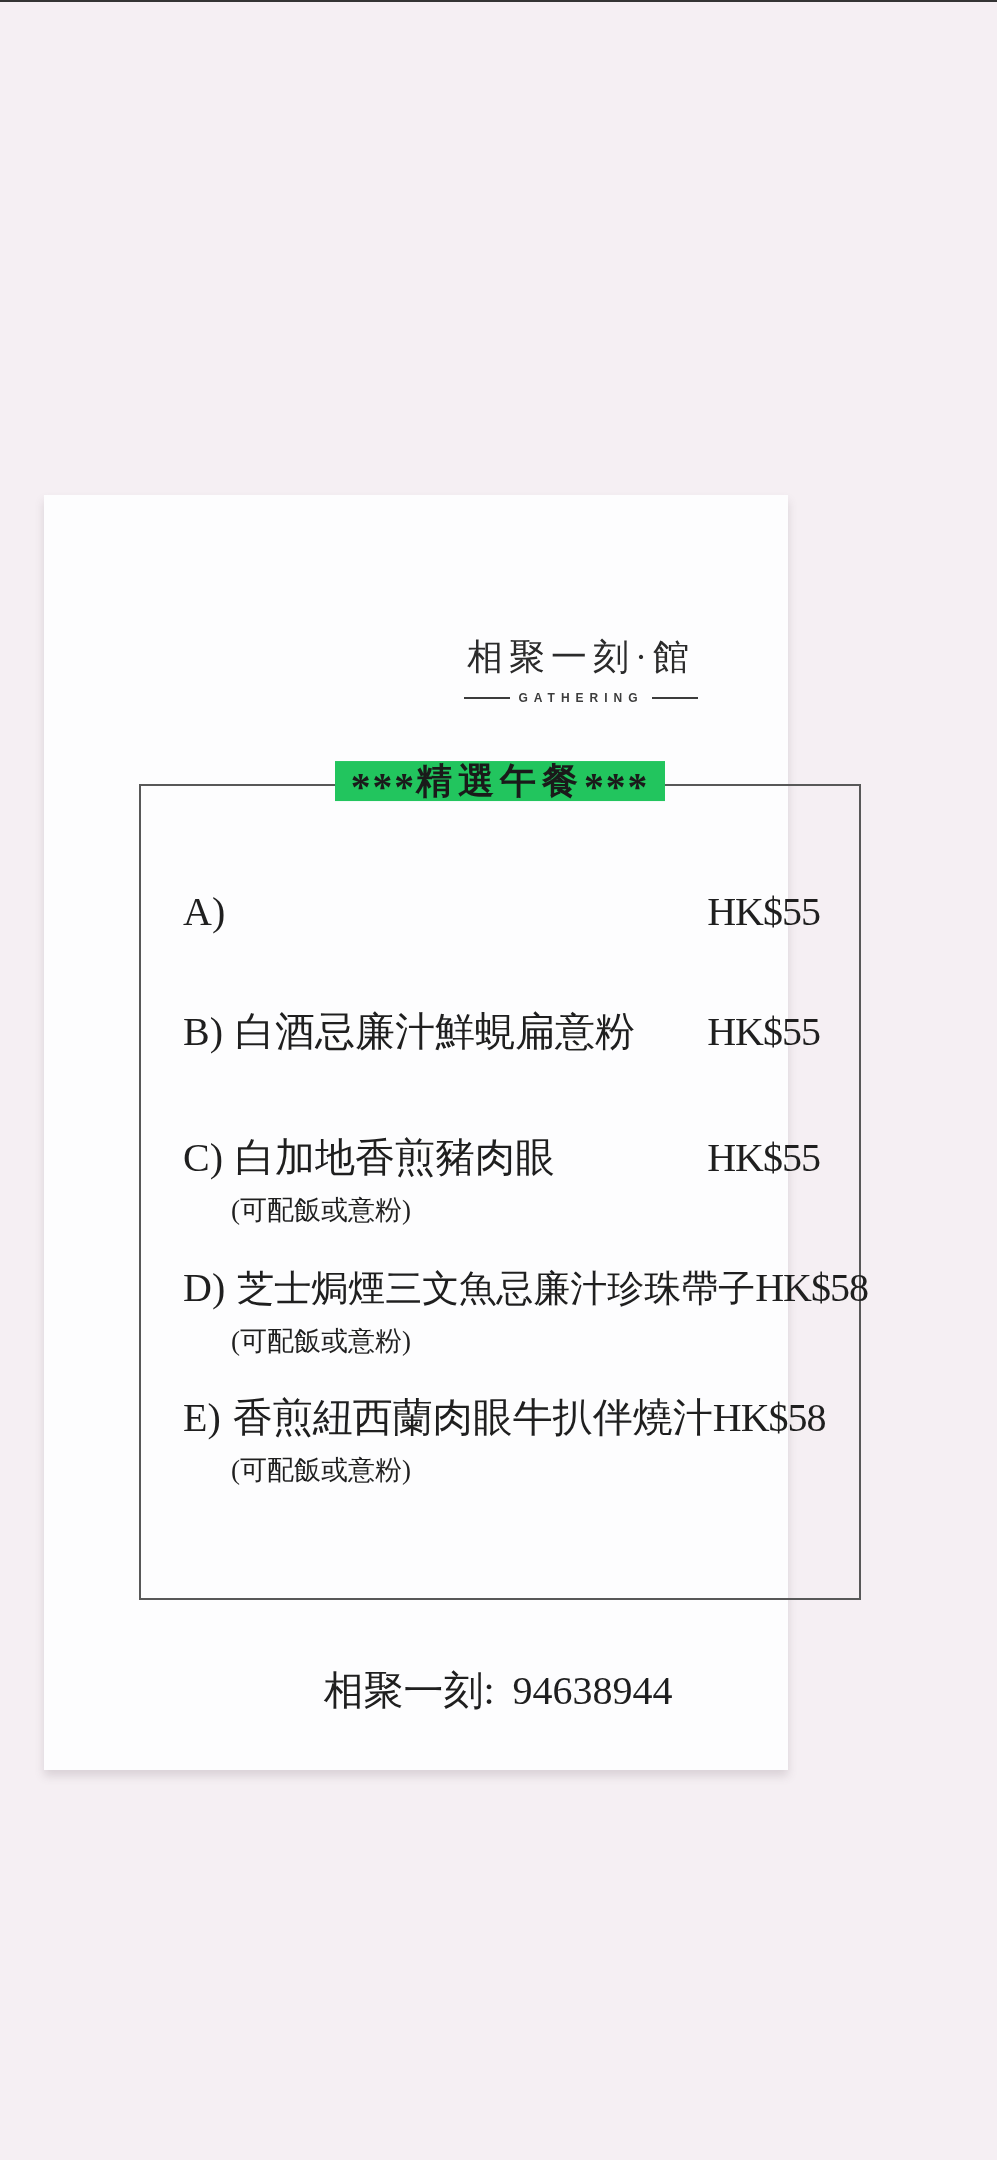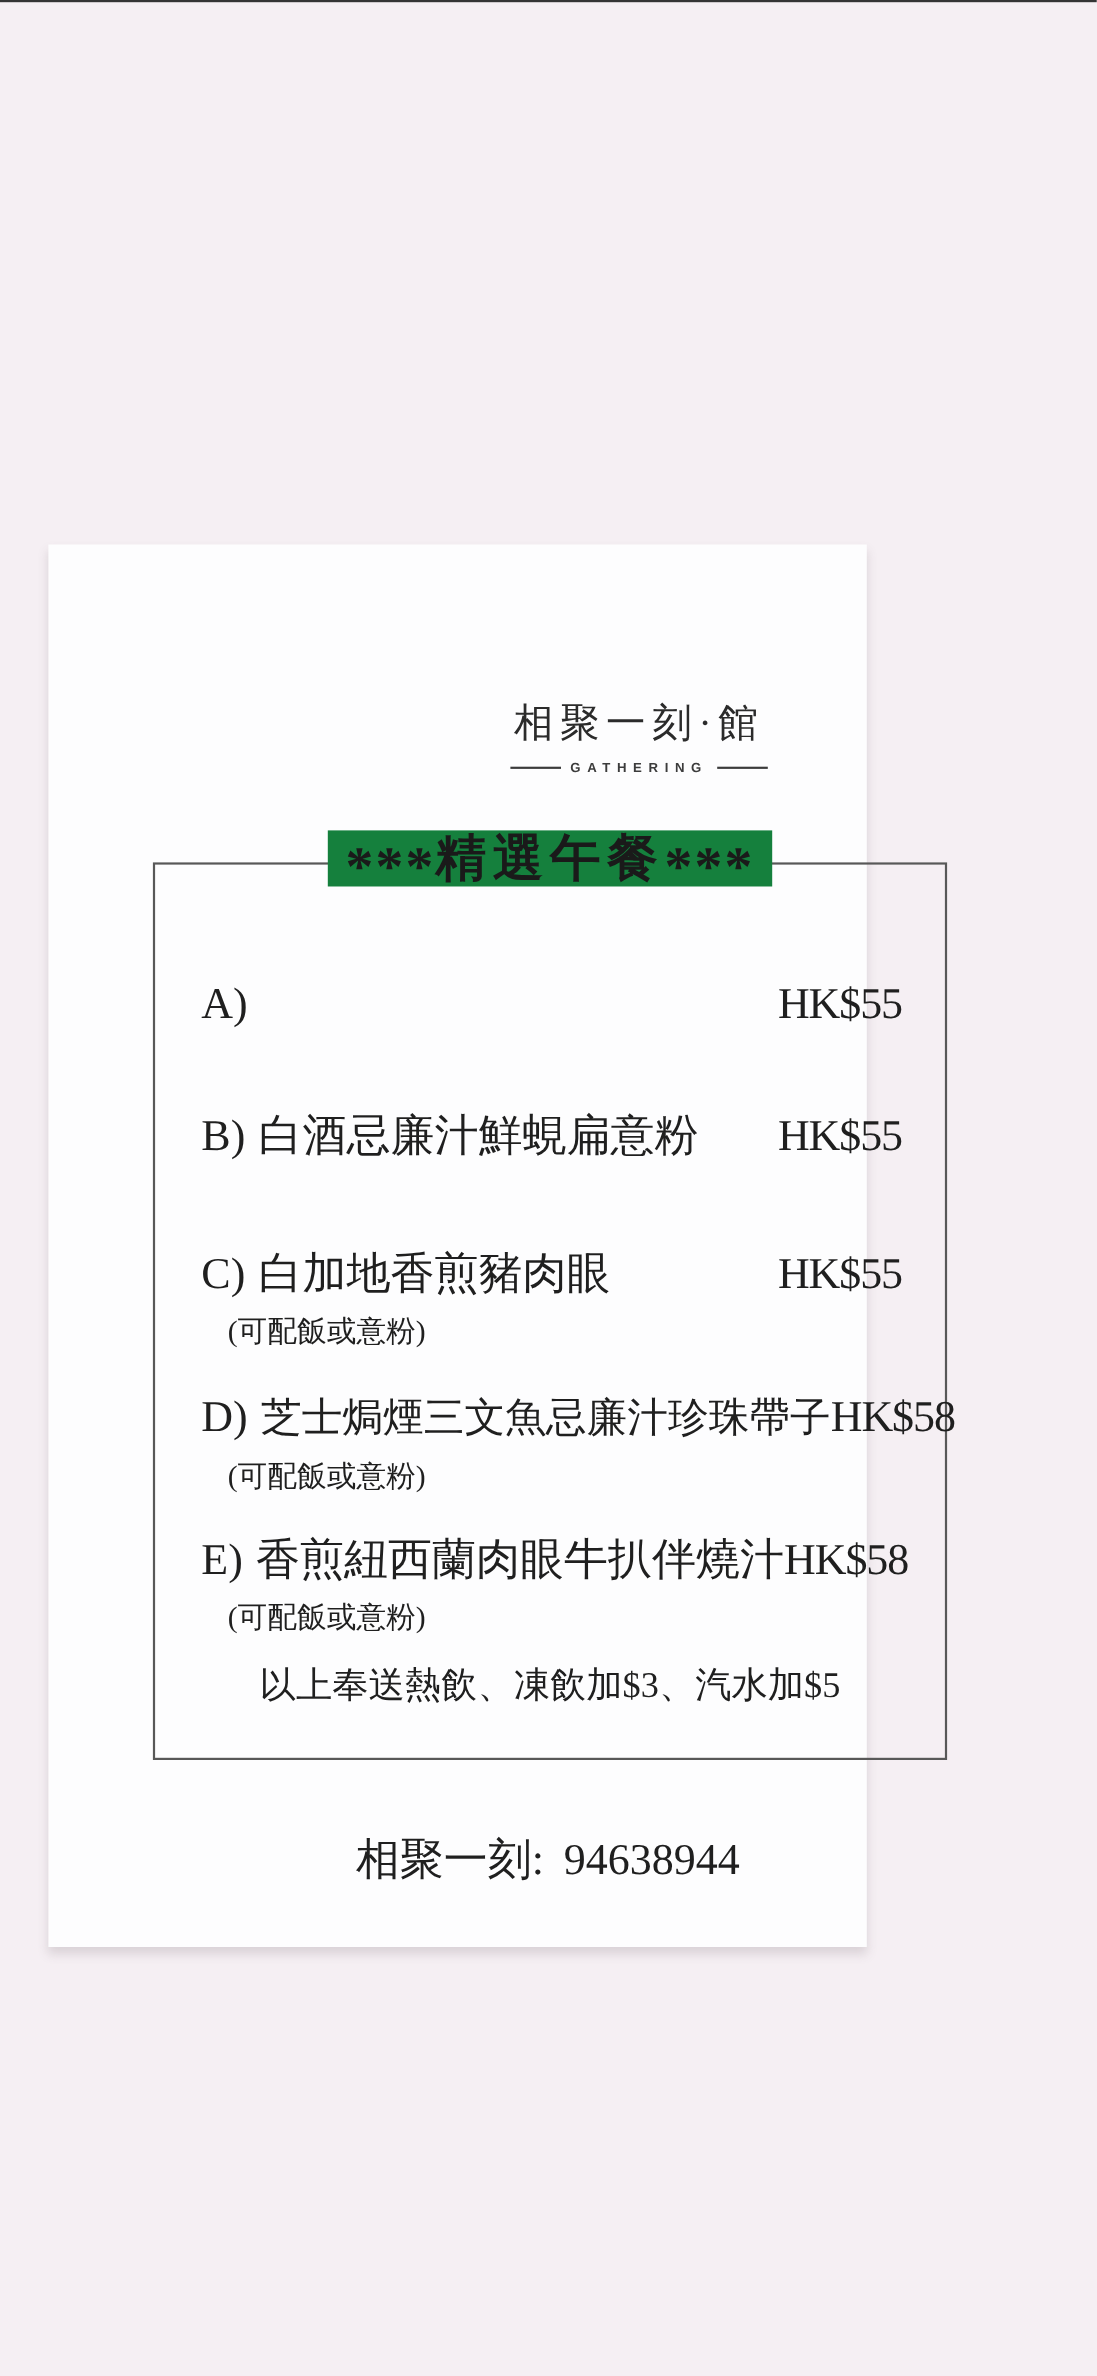--- a/index.html
+++ b/index.html
@@ -72,23 +72,23 @@
 
   .menu-title {
     position: absolute;
     left: 95px; top: 289px;
     width: 722px;
     text-align: center;
     transform: translateY(-55%);
     white-space: nowrap;
   }
   .menu-title .title-inner {
-    background: #15803d;
+    background: #22c55e;
     padding: 0 16px;
-    font-size: 46px;
+    font-size: 36px;
     font-weight: 700;
     letter-spacing: 6px;
     color: #1a1a1a;
   }
   .menu-title .stars {
     font-size: 1.1em;
     position: relative;
     top: 0.17em;
     letter-spacing: 2px;
   }
@@ -108,21 +108,21 @@
   }
   .item-letter { margin-right: 12px; }
   .item-name { letter-spacing: 0px; }
   .item-price {
     margin-left: auto;
     letter-spacing: -1px;
   }
   .item-note {
     font-size: 27px;
     line-height: 34px;
-    margin-left: 24px;
+    margin-left: 48px;
     margin-top: 10px;
     white-space: nowrap;
   }
   #item-a { top: 392px; }
   #item-b { top: 512px; }
   #item-c { top: 638px; }
   #item-d { top: 768px; }
   #item-e { top: 898px; }
   #item-d .item-name { font-size: 37px; }
 
@@ -203,19 +203,18 @@
 
   <div class="menu-item" id="item-e">
     <div class="item-line">
       <span class="item-letter">E)</span>
       <span class="item-name">香煎紐西蘭肉眼牛扒伴燒汁</span>
       <span class="item-price">HK$58</span>
     </div>
     <div class="item-note">(可配飯或意粉)</div>
   </div>
 
-  <div class="menu-footnote">以上奉送熱飲、凍飲加$3、汽水加$5</div>
 
   <div class="phone-line">
     <span>相聚一刻:</span><span class="phone-number">94638944</span>
   </div>
 
 </div>
 
 </body></html>

